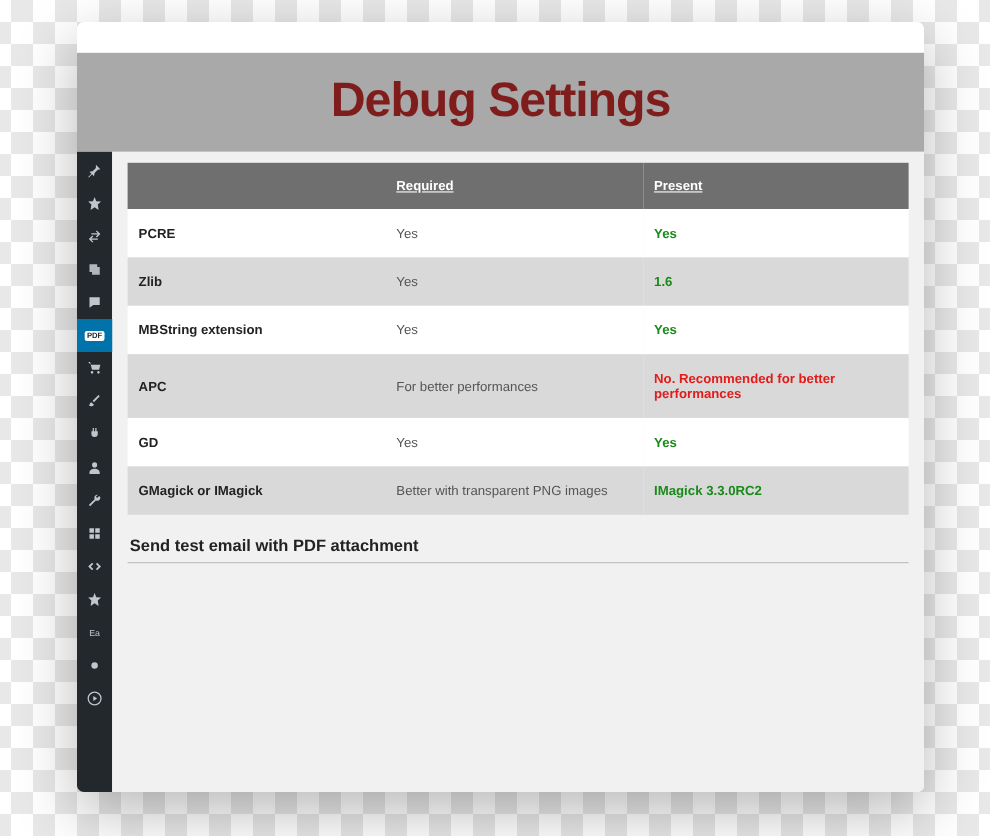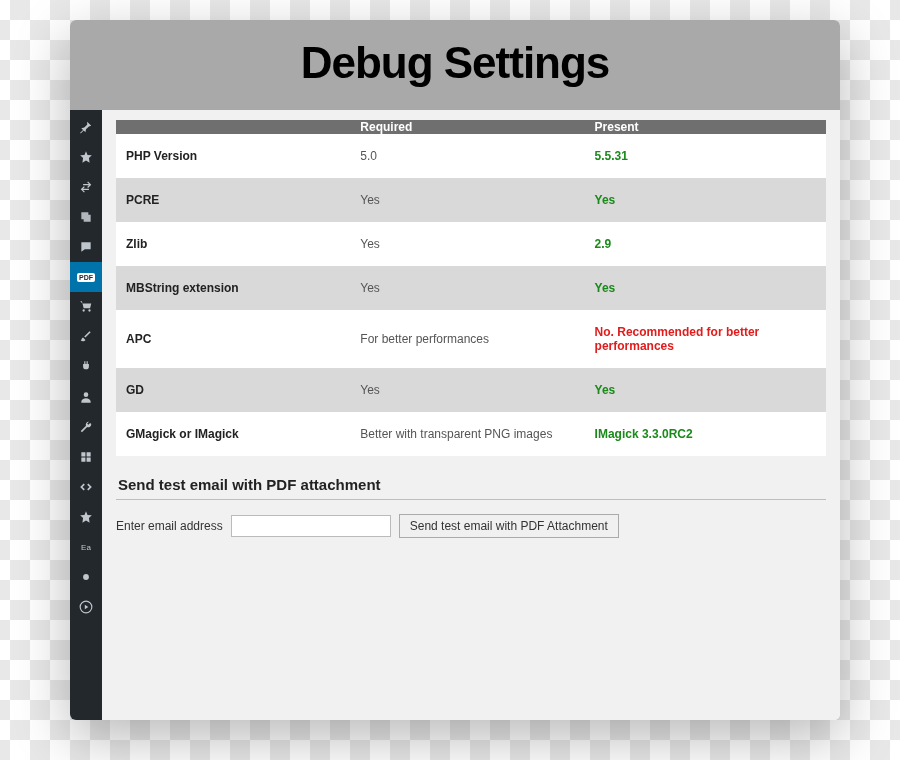--- a/index.html
+++ b/index.html
@@ -19,26 +19,27 @@
     height: 700px;
     background: #fff;
     box-shadow: 0 18px 55px rgba(0,0,0,.28);
     border-radius: 6px;
     overflow: hidden;
     display: flex;
     flex-direction: column;
   }
   .titlebar {
     background: #a9a9a9;
-    color: #000000;
+    color: #7f1d1d;
     text-align: center;
     font-size: 44px;
     font-weight: 700;
     padding: 18px 0 22px;
     letter-spacing: -1px;
+    margin-top: 28px;
   }
   .body {
     display: flex;
     flex: 1;
     min-height: 0;
   }
   
   .sidebar {
     width: 32px;
     background: #23282d;
@@ -89,22 +90,23 @@
   }
   table {
     width: 100%;
     border-collapse: collapse;
     font-size: 12px;
   }
   thead th {
     background: #6f6f6f;
     color: #fff;
     font-weight: 700;
-    padding: 0 10px;
+    padding: 14px 10px;
     text-align: left;
+    text-decoration: underline;
   }
   thead th:first-child { width: 33%; }
   thead th:nth-child(2) { width: 33%; }
   tbody tr:nth-child(odd)  { background: #ffffff; }
   tbody tr:nth-child(even) { background: #d9d9d9; }
   tbody td {
     padding: 15px 10px;
     color: #555;
     vertical-align: middle;
   }
@@ -242,33 +244,28 @@
       <table>
         <thead>
           <tr>
             <th></th>
             <th>Required</th>
             <th>Present</th>
           </tr>
         </thead>
         <tbody id="req-body">
             <tr>
-              <td>PHP Version</td>
-              <td>5.0</td>
-              <td class="ok">5.5.31</td>
-            </tr>
-            <tr>
               <td>PCRE</td>
               <td>Yes</td>
               <td class="ok">Yes</td>
             </tr>
             <tr>
               <td>Zlib</td>
               <td>Yes</td>
-              <td class="ok">2.9</td>
+              <td class="ok">1.6</td>
             </tr>
             <tr>
               <td>MBString extension</td>
               <td>Yes</td>
               <td class="ok">Yes</td>
             </tr>
             <tr>
               <td>APC</td>
               <td>For better performances</td>
               <td class="bad">No. Recommended for better performances</td>
@@ -281,21 +278,16 @@
             <tr>
               <td>GMagick or IMagick</td>
               <td>Better with transparent PNG images</td>
               <td class="ok">IMagick 3.3.0RC2</td>
             </tr>
           </tbody>
       </table>
 
       <div class="section-heading">Send test email with PDF attachment</div>
 
-      <div class="email-row">
-        <span>Enter email address</span>
-        <input type="text" style="">
-        <button>Send test email with PDF Attachment</button>
-      </div>
     </div>
 
   </div>
 </div>
 
 </body></html>

